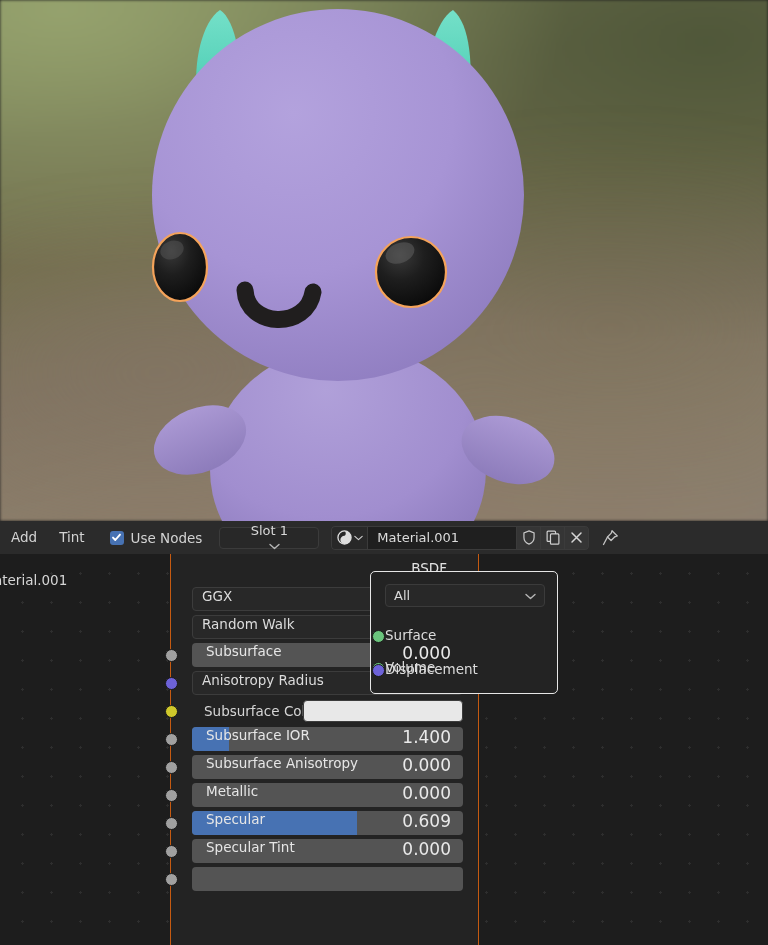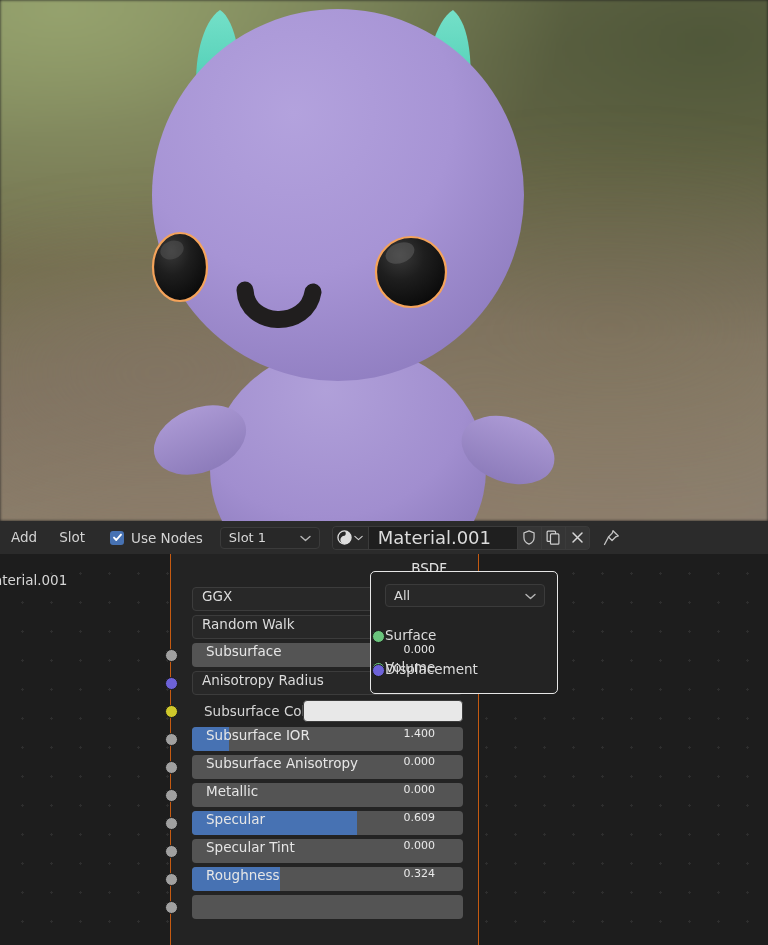--- a/index.html
+++ b/index.html
@@ -60,35 +60,35 @@
   .dropdown {
     height: 22px; border-radius: 4px; background: #282828;
     border: 1px solid #3b3b3b;
     display: flex; align-items: center; padding: 0 8px;
     font-size: 13px; color: #d8d8d8;
     position: relative;
   }
   .dropdown .dd-label { flex: 1; }
   .dropdown .chev { margin-left: 10px; opacity: .85; }
 
-  #slot-dd { width: 100px; margin-left: 17px; justify-content: center; }
+  #slot-dd { width: 100px; margin-left: 17px; justify-content: center; flex-direction: column; }
 
   .mat-group {
     display: flex; align-items: stretch; height: 24px;
     margin-left: 12px; border-radius: 4px; overflow: hidden;
   }
   .mat-icon-btn {
     width: 36px; background: #282828; border: 1px solid #3b3b3b; border-right: none;
     border-radius: 4px 0 0 4px;
     display: flex; align-items: center; justify-content: center; gap: 2px;
   }
   .mat-name {
     width: 150px; background: #1f1f1f; border: 1px solid #3b3b3b;
     display: flex; align-items: center; padding-left: 9px;
-    font-size: 18px; color: #dcdcdc;
+    font-size: 13px; color: #dcdcdc;
   }
   .mat-btn {
     width: 24px; background: #353535; border: 1px solid #3b3b3b; border-left: none;
     display: flex; align-items: center; justify-content: center;
   }
   .mat-btn:last-child { border-radius: 0 4px 4px 0; }
   .pin-btn { margin-left: 13px; display: flex; align-items: center; }
 
   
   .node-canvas {
@@ -140,22 +140,22 @@
     padding: 0 9px; justify-content: space-between;
     font-size: 13.5px; color: #dcdcdc;
   }
   .w-slider { background: #545454; }
   .w-slider .fill { position: absolute; left: 0; top: 0; height: 100%; background: #4772b3; }
   .w-slider .s-label {
     position: relative; z-index: 2; font-size: 13.5px; color: #e6e6e6;
     padding-left: 14px;
   }
   .w-slider .s-val {
-    position: absolute; right: 28px; z-index: 2;
-    font-size: 11px; color: #eaeaea;
+    position: absolute; right: 12px; z-index: 2;
+    font-size: 17px; color: #eaeaea;
   }
   .row-named { display: flex; align-items: center; width: 271px; }
   .row-named .n-label { font-size: 13.5px; color: #d6d6d6; padding-left: 12px; }
   .row-named .swatch {
     position: absolute; right: 0; top: 1px; width: 160px; height: 22px;
     border-radius: 4px; border: 1px solid #3c3c3c;
   }
   .row .sock { left: -27px; top: 6px; }
 
   
@@ -240,21 +240,21 @@
     <g>
       <path d="M245 290 C 247 328, 307 330, 313 292" fill="none" stroke="#201e1e" stroke-width="17" stroke-linecap="round"></path>
     </g>
   </svg>
 </div>
 
 <div id="node-editor">
 
   <div class="header-bar">
     <div class="hdr-menu">Add</div>
-    <div class="hdr-menu">Slot</div>
+    <div class="hdr-menu">Tint</div>
 
     <div class="chk-wrap">
       <span class="chk-box">
         <svg width="11" height="11" viewBox="0 0 11 11">
             <path d="M2 5.6 L4.3 8 L9 2.6" fill="none" stroke="#fff" stroke-width="1.9" stroke-linecap="round" stroke-linejoin="round"></path>
           </svg>
       </span>
       <span>Use Nodes</span>
     </div>
 
@@ -394,28 +394,20 @@
             <span class="sock grey"></span>
             <div class="row-widget w-slider">
               <span class="fill" style="width: 0%;"></span>
               <span class="s-label">Specular Tint</span>
               <span class="s-val">0.000</span>
             </div>
           </div>
           <div class="row">
             <span class="sock grey"></span>
             <div class="row-widget w-slider">
-              <span class="fill" style="width: 32.4%;"></span>
-              <span class="s-label">Roughness</span>
-              <span class="s-val">0.324</span>
-            </div>
-          </div>
-          <div class="row">
-            <span class="sock grey"></span>
-            <div class="row-widget w-slider">
               <span class="fill" style="width: 0%;"></span>
               <span class="s-label"></span>
               <span class="s-val"></span>
             </div>
           </div>
         </div>
     </div>
 
     <div id="output-node">
       <div class="dropdown out-dd">

